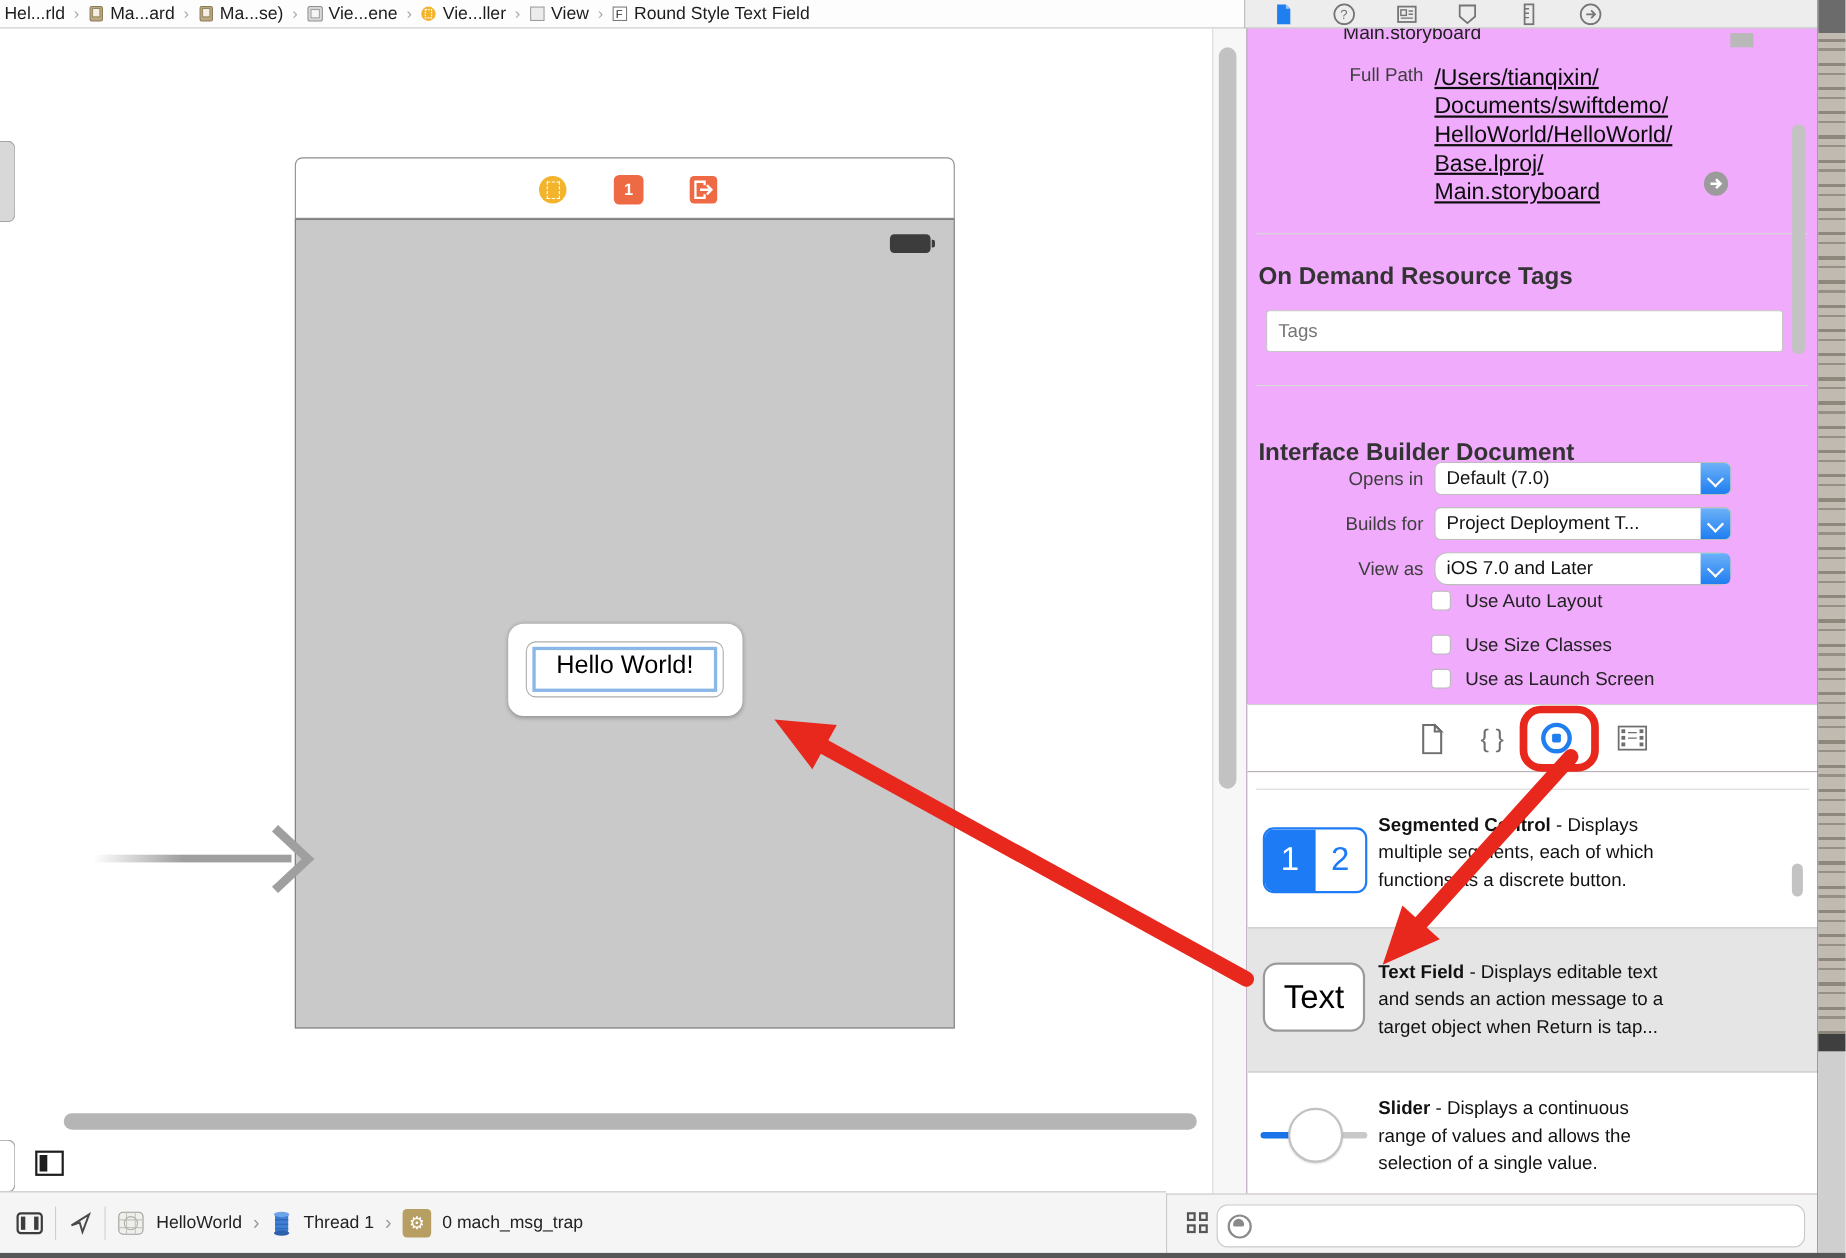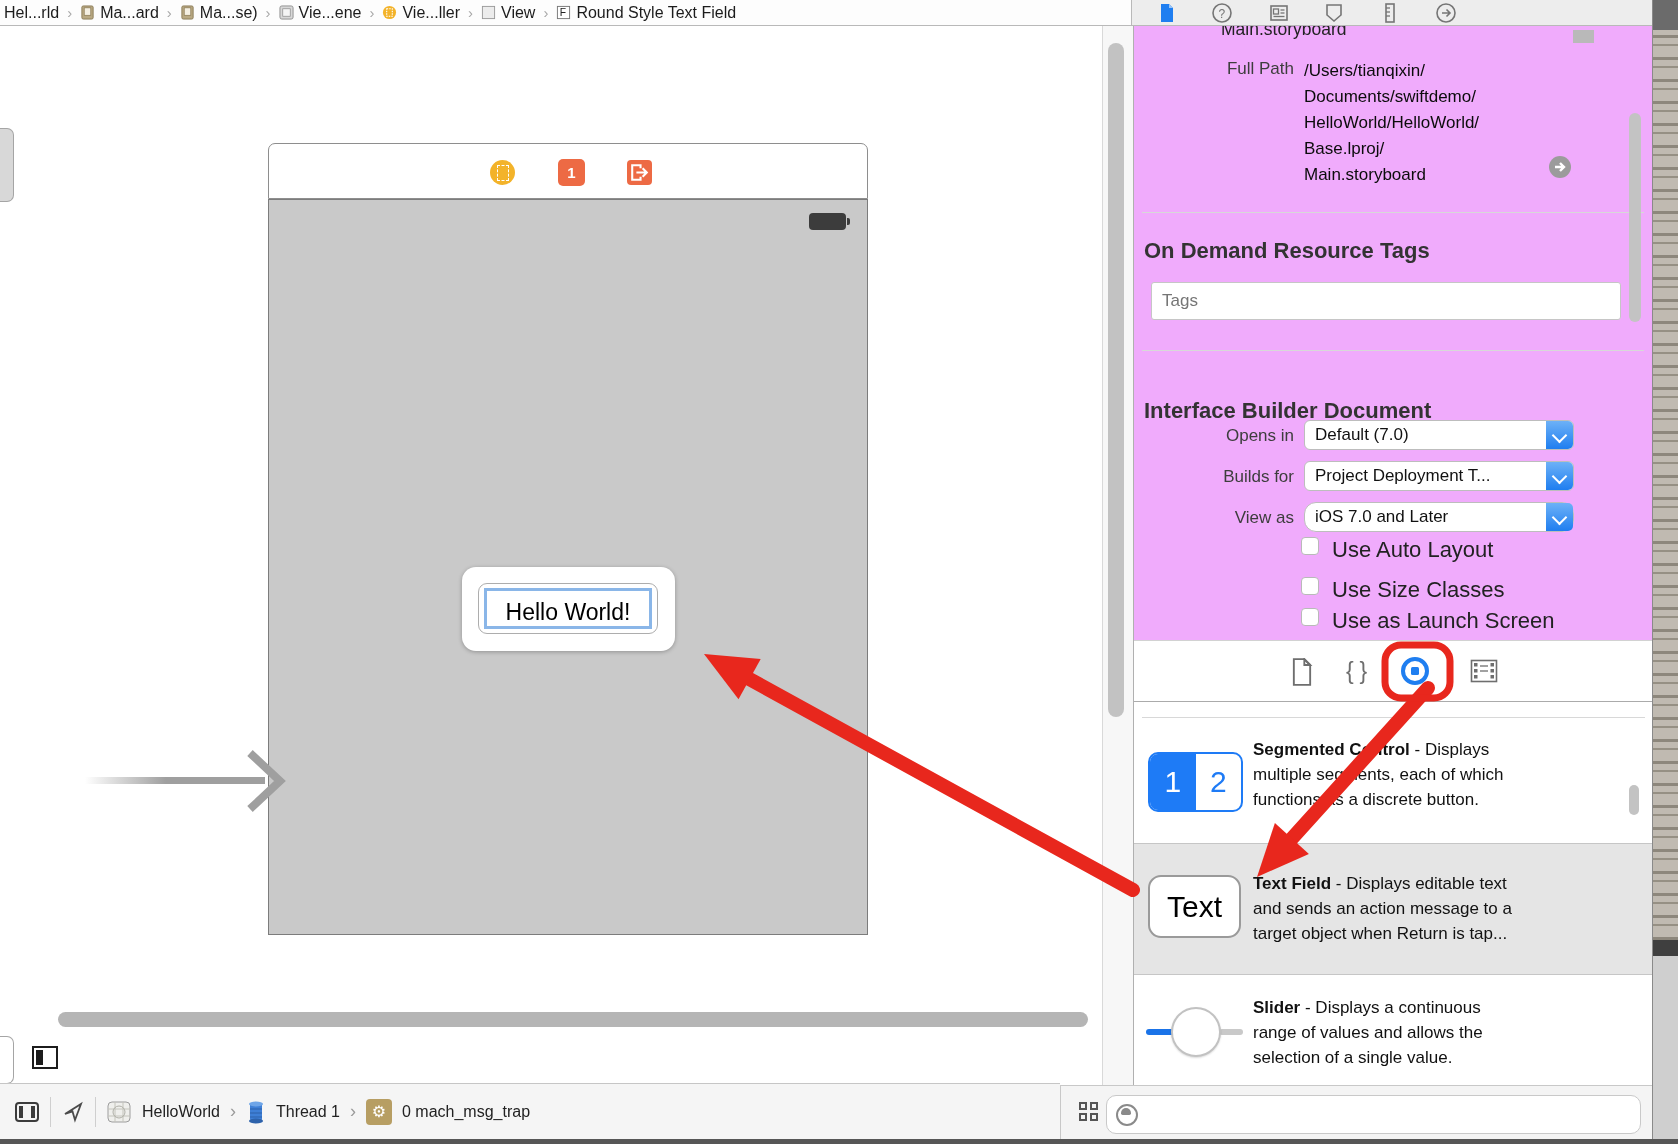--- a/index.html
+++ b/index.html
@@ -15,41 +15,41 @@
   #toolbar-right{left:1131px;top:0;width:521px;height:26px;background:#ededed;border-bottom:1px solid #b9b9b9;border-left:1px solid #b9b9b9;box-sizing:border-box;}
   .insp-tab{position:absolute;top:2px;width:22px;height:22px;}
   
   #editor{left:0;top:26px;width:1102px;height:1057px;background:#ffffff;}
   #scene-header{left:268px;top:117px;width:600px;height:56px;background:#fff;border:1px solid #8e8e8e;border-radius:7px 7px 0 0;box-sizing:border-box;}
   #scene-view{left:268px;top:173px;width:600px;height:736px;background:#c9c9c9;border:1px solid #7c7c7c;box-sizing:border-box;}
   #battery{left:540px;top:13px;width:37px;height:17px;background:#3c3c3c;border-radius:4px;}
   #battery:after{content:"";position:absolute;right:-4px;top:5px;width:3px;height:7px;background:#3c3c3c;border-radius:0 2px 2px 0;}
   #hello-card{left:462px;top:541px;width:213px;height:84px;background:#fff;border-radius:14px;box-shadow:0 1px 4px rgba(0,0,0,.28);}
   #hello-outline{left:16px;top:16px;width:180px;height:51px;border:1px solid #adadad;border-radius:9px;box-sizing:border-box;}
-  #hello-ring{left:5px;top:4px;width:168px;height:41px;border:3px solid #8ab6e8;background:#fff;box-sizing:border-box;display:flex;align-items:flex-end;justify-content:center;}
+  #hello-ring{left:5px;top:4px;width:168px;height:41px;border:3px solid #8ab6e8;background:#fff;box-sizing:border-box;display:flex;align-items:flex-start;justify-content:center;}
   #hello-text{font-size:23px;color:#000;}
   #hscroll-thumb{left:58px;top:986px;width:1030px;height:15px;background:#b5b5b5;border-radius:8px;}
   #outline-toggle{left:32px;top:1020px;width:26px;height:23px;border:2px solid #1c1c1c;box-sizing:border-box;}
   #outline-toggle span{position:absolute;left:2px;top:2px;bottom:2px;width:7px;background:#1c1c1c;}
   .left-tab{background:#d8d8d8;border:1px solid #a5a5a5;border-left:none;border-radius:0 7px 7px 0;}
   
   #gutter{left:1102px;top:26px;width:31px;height:1059px;background:#f7f7f7;border-left:1px solid #d9d9d9;box-sizing:border-box;}
   #gutter-thumb{left:5px;top:17px;width:16px;height:674px;background:#c2c2c2;border-radius:8px;}
   
   #inspector{left:1133px;top:26px;width:519px;height:1113px;background:#f0abfc;border-left:1px solid #b0b0b0;box-sizing:border-box;font-size:17px;color:#1c1c1c;}
   .insp-label{position:absolute;width:160px;text-align:right;color:#3d3d3d;}
   .sec-head{position:absolute;left:10px;font-weight:bold;font-size:22px;color:#333;}
   .divider{position:absolute;left:8px;right:8px;height:1px;background:#d8d8d8;}
   .dd{position:absolute;left:170px;width:270px;height:30px;background:#fff;border:1px solid #bdbdbd;border-radius:6px;box-sizing:border-box;display:flex;align-items:center;}
   .dd-val{flex:1;padding-left:10px;font-size:17px;color:#111;white-space:nowrap;overflow:hidden;}
   .dd-btn{width:27px;height:100%;background:linear-gradient(#6db1f7,#1f7ef0);border-radius:0 5px 5px 0;position:relative;}
   .dd-btn i{position:absolute;left:8px;top:9px;width:9px;height:9px;border-right:2.5px solid #fff;border-bottom:2.5px solid #fff;transform:rotate(45deg);}
   .cb{position:absolute;left:167px;width:18px;height:18px;background:#fff;border:1px solid #b9b9b9;border-radius:4px;box-sizing:border-box;}
-  .cb-label{position:absolute;left:198px;font-size:22px;color:#222;}
-  .path-line{height:26px;line-height:26px;font-size:17px;color:#0c0c0c;}
+  .cb-label{position:absolute;left:198px;font-size:17px;color:#222;}
+  .path-line{height:26px;line-height:26px;font-size:21px;color:#0c0c0c;text-decoration:underline;}
   
   #libtabs{position:absolute;left:0;top:614px;width:519px;height:62px;background:#fff;border-top:1px solid #d2d2d2;border-bottom:1px solid #ababab;box-sizing:border-box;}
   #librows{position:absolute;left:0;top:676px;width:519px;height:383px;background:#fff;}
   .librow-hl{position:absolute;left:0;top:141px;width:519px;height:132px;background:#e5e5e5;border-top:1px solid #c6c6c6;border-bottom:1px solid #c6c6c6;box-sizing:border-box;}
   .lib-desc{position:absolute;left:119px;width:390px;font-size:17px;line-height:25px;color:#111;}
   .lib-desc b{font-weight:bold;}
   #seg-icon{position:absolute;left:14px;top:50px;width:95px;height:60px;border:2px solid #1e7bf6;border-radius:10px;box-sizing:border-box;display:flex;overflow:hidden;background:#fff;}
   #seg-icon .l{width:50%;background:#1e7bf6;color:#fff;display:flex;align-items:center;justify-content:center;font-size:30px;}
   #seg-icon .r{width:50%;color:#1e7bf6;display:flex;align-items:center;justify-content:center;font-size:30px;}
   #txt-icon{position:absolute;left:14px;top:173px;width:93px;height:63px;background:#fff;border:2px solid #9a9a9a;border-radius:13px;box-sizing:border-box;display:flex;align-items:center;justify-content:center;font-size:30px;color:#000;}

